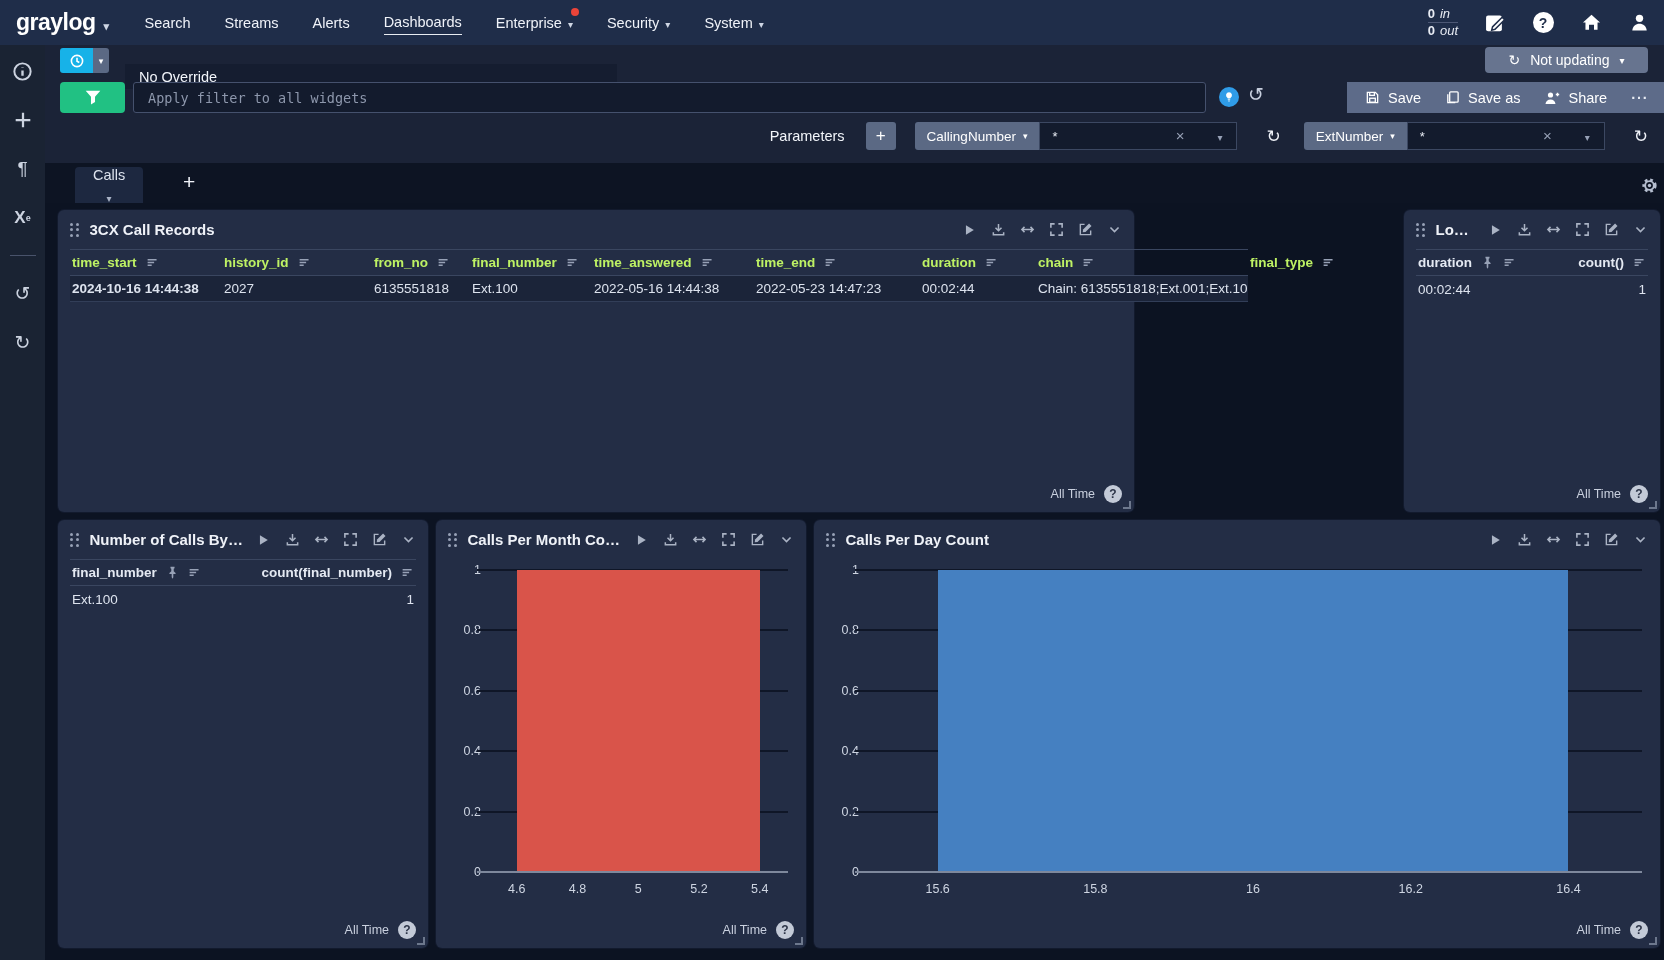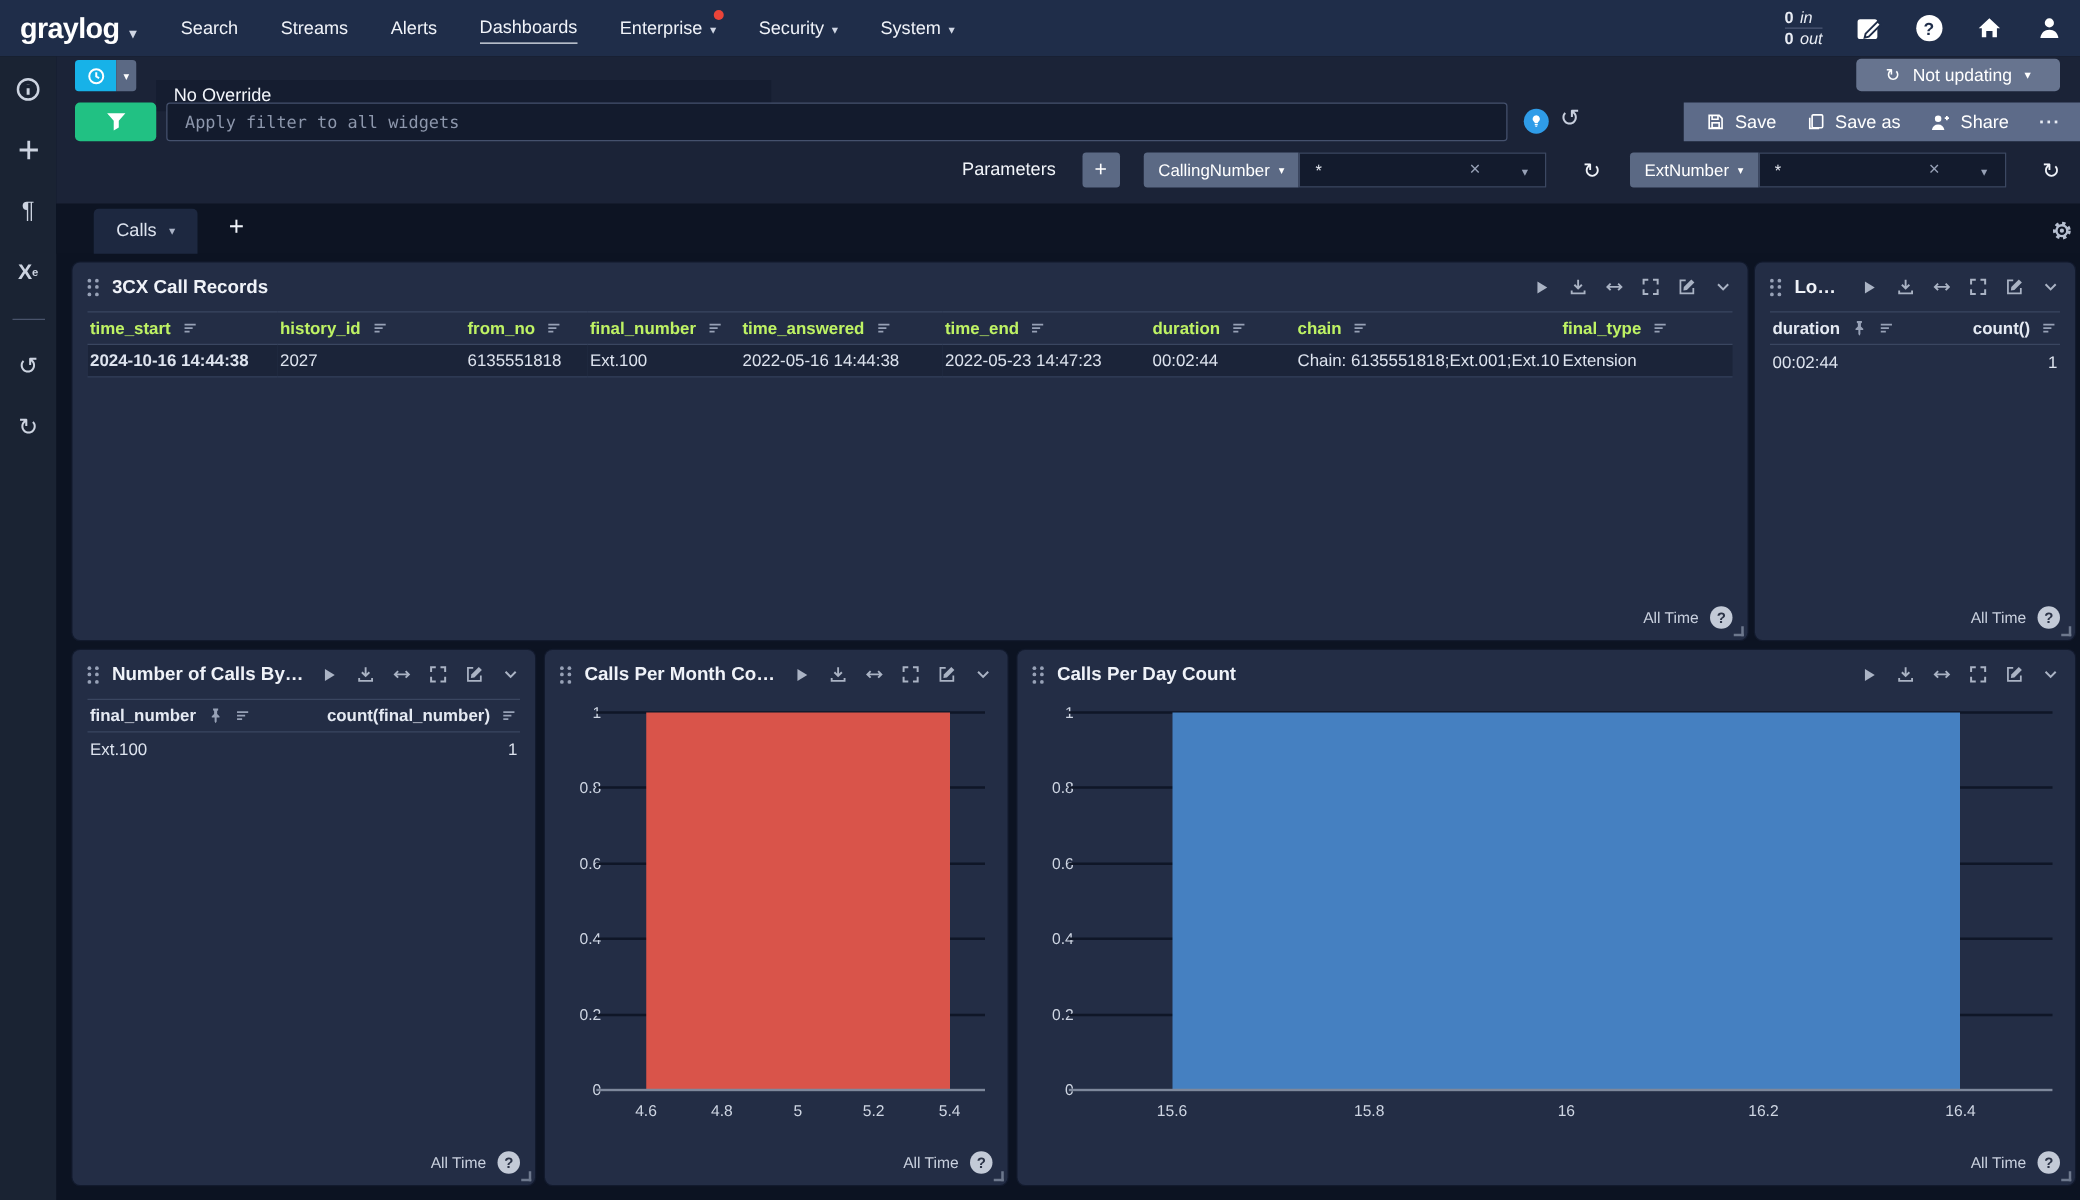--- a/index.html
+++ b/index.html
@@ -73,28 +73,28 @@
   .param-value { position:relative; width:198px; height:28px; background:#131b2d; border:1px solid #3c4862; }
   .param-value input { position:absolute; inset:0; background:transparent; border:none; color:#e8ecf4;
     font-size:13px; padding:0 52px 0 12px; width:100%; }
   .pv-x { position:absolute; right:52px; top:4px; color:#97a1b6; font-size:15px; cursor:pointer; }
   .pv-caret { position:absolute; right:14px; top:9px; color:#97a1b6; font-size:10px; cursor:pointer; }
   .param-refresh { font-size:17px; color:#f0f3f9; margin:0 4px 0 10px; cursor:pointer; }
 
   
   .tabrow { position:absolute; left:45px; top:163px; width:1619px; height:40px; background:#0d1423; }
   .tab { position:absolute; left:30px; top:4px; height:36px; background:#1d2840; border-radius:4px 4px 0 0;
-    display:flex; align-items:center; gap:10px; padding:0 18px; font-size:14.5px; color:#dde3ee; cursor:pointer; }
+    display:flex; align-items:center; gap:10px; padding:0 18px; font-size:14.5px; color:#dde3ee; cursor:pointer;flex-direction:column; }
   .tab .caret { font-size:10px; color:#aab3c6; }
   .tab-add { position:absolute; left:138px; top:7px; font-size:21px; color:#f0f3f9; cursor:pointer; }
   .tabrow-gear { position:absolute; right:6px; bottom:5px; color:#b6bfd0; cursor:pointer; }
 
   
   .widget { position:absolute; background:#232d45; border-radius:6px; box-shadow:0 0 0 1px #121a2d; }
-  .wA { left:58px;  top:210px; width:1340px; height:302px; }
+  .wA { left:58px;  top:210px; width:1076px; height:302px; }
   .wB { left:1404px; top:210px; width:256px;  height:302px; }
   .wC { left:58px;  top:520px; width:370px;  height:428px; }
   .wD { left:436px; top:520px; width:370px;  height:428px; }
   .wE { left:814px; top:520px; width:846px;  height:428px; }
 
   .widget-header { display:flex; align-items:center; gap:11px; padding:11px 12px 7px 12px; }
   .drag-handle { display:grid; grid-template-columns:3px 3px; gap:2.5px; cursor:grab; }
   .drag-handle i { width:3px; height:3px; border-radius:50%; background:#97a1b6; }
   .widget-title { font-size:15px; font-weight:bold; color:#eff2f8; white-space:nowrap; overflow:hidden;
     text-overflow:ellipsis; }

